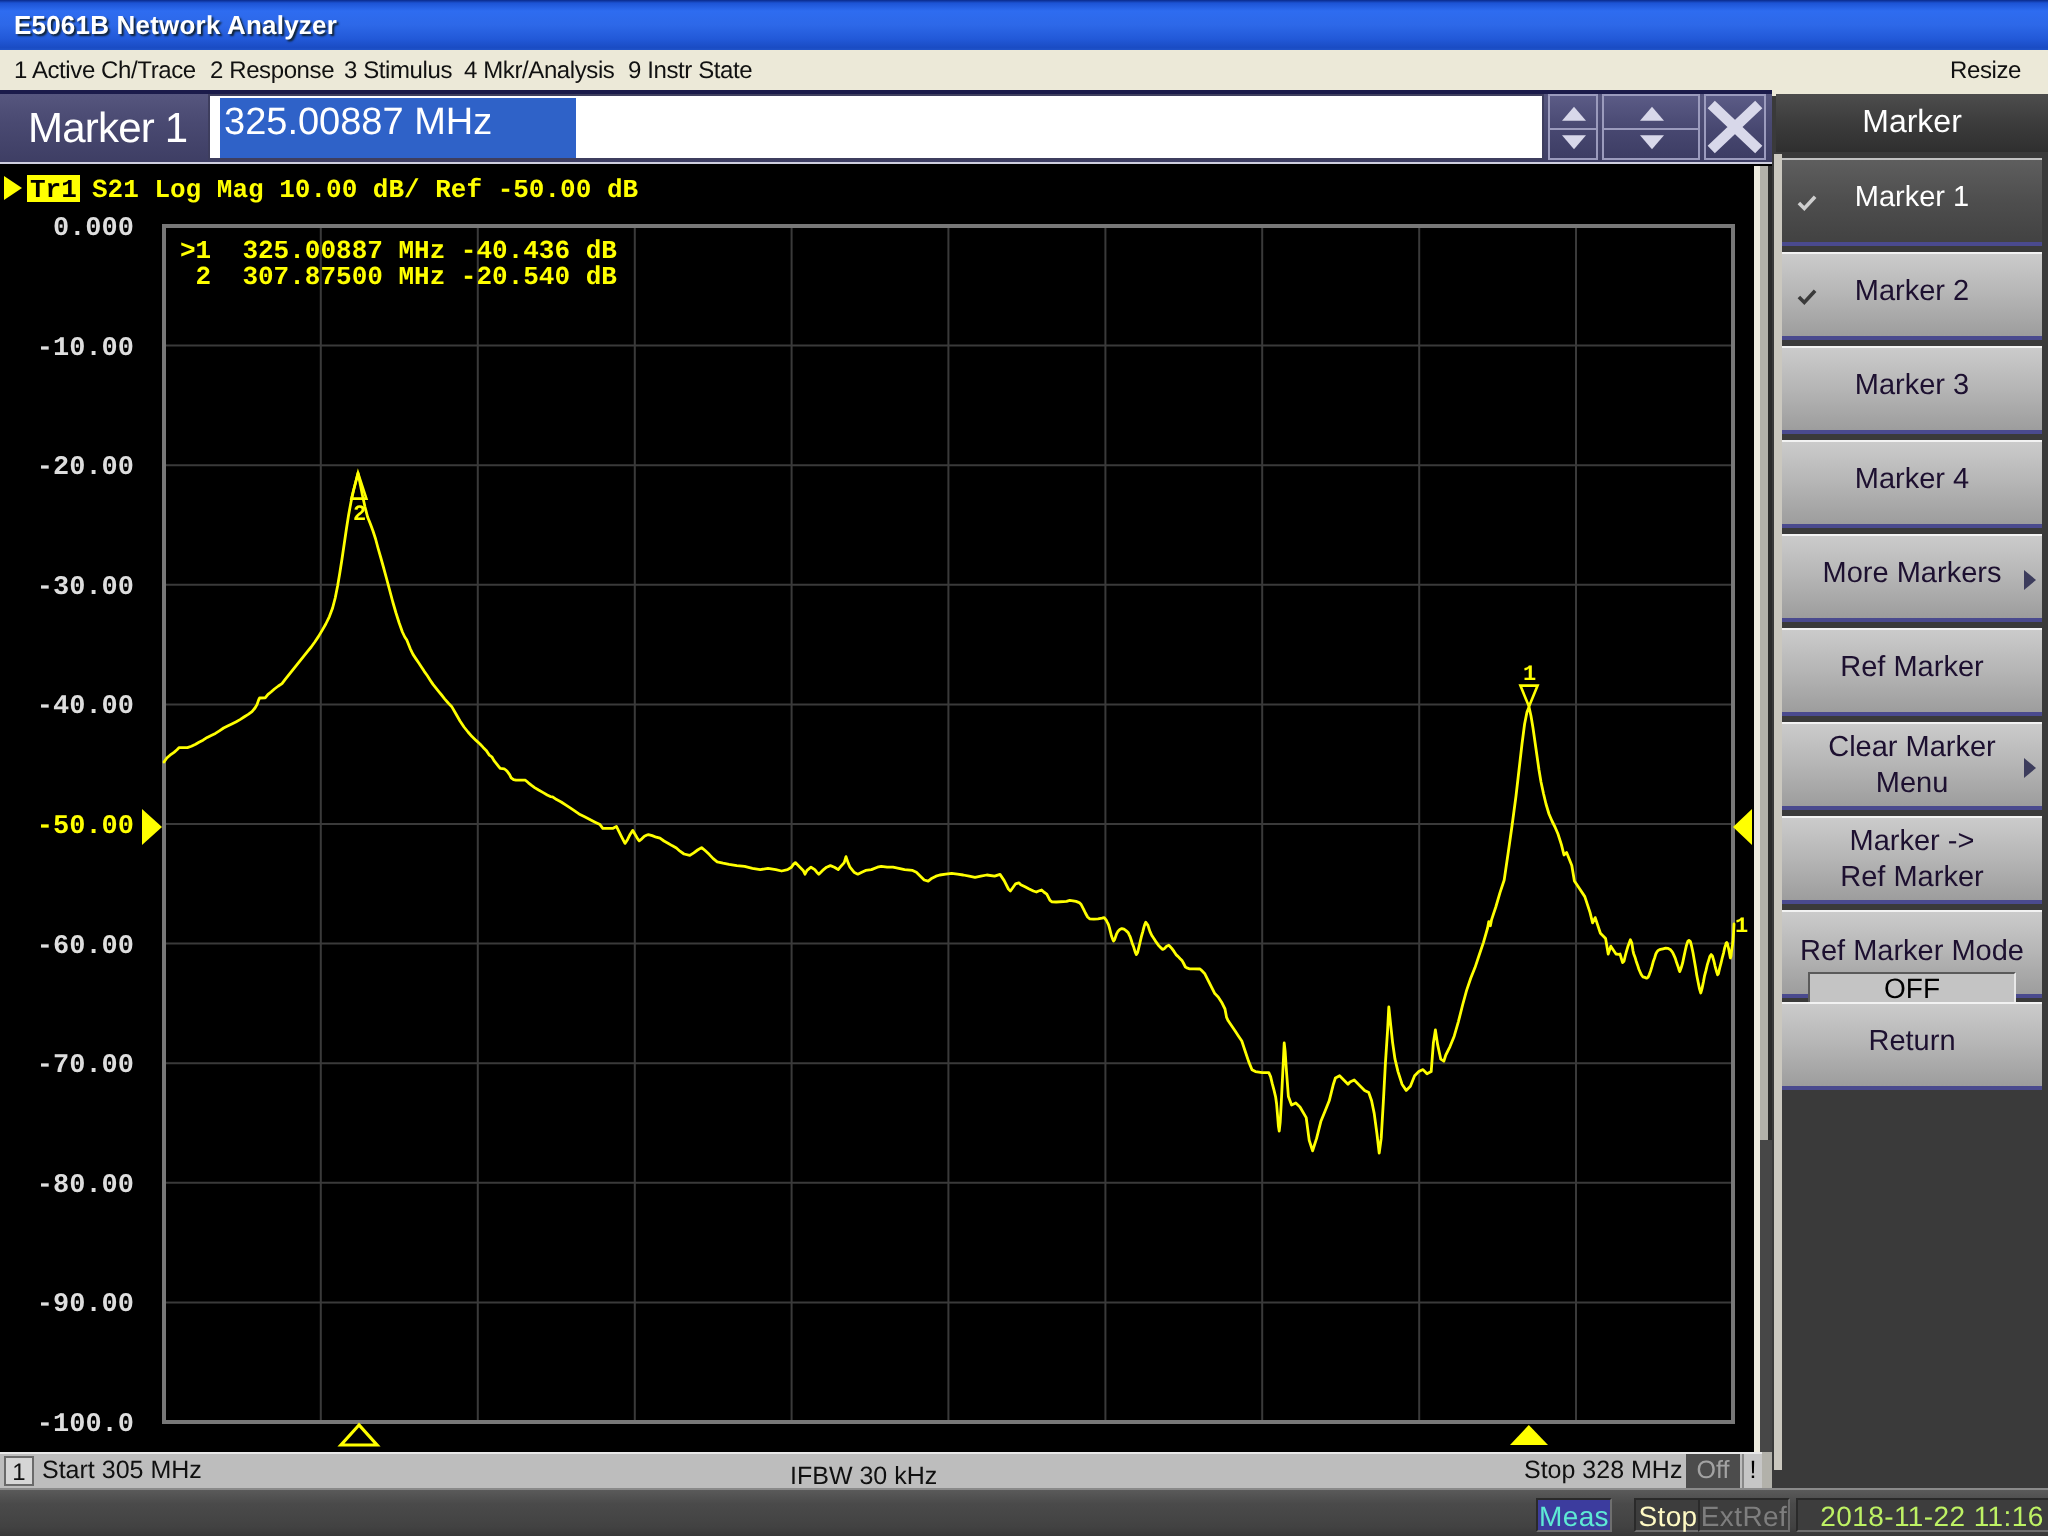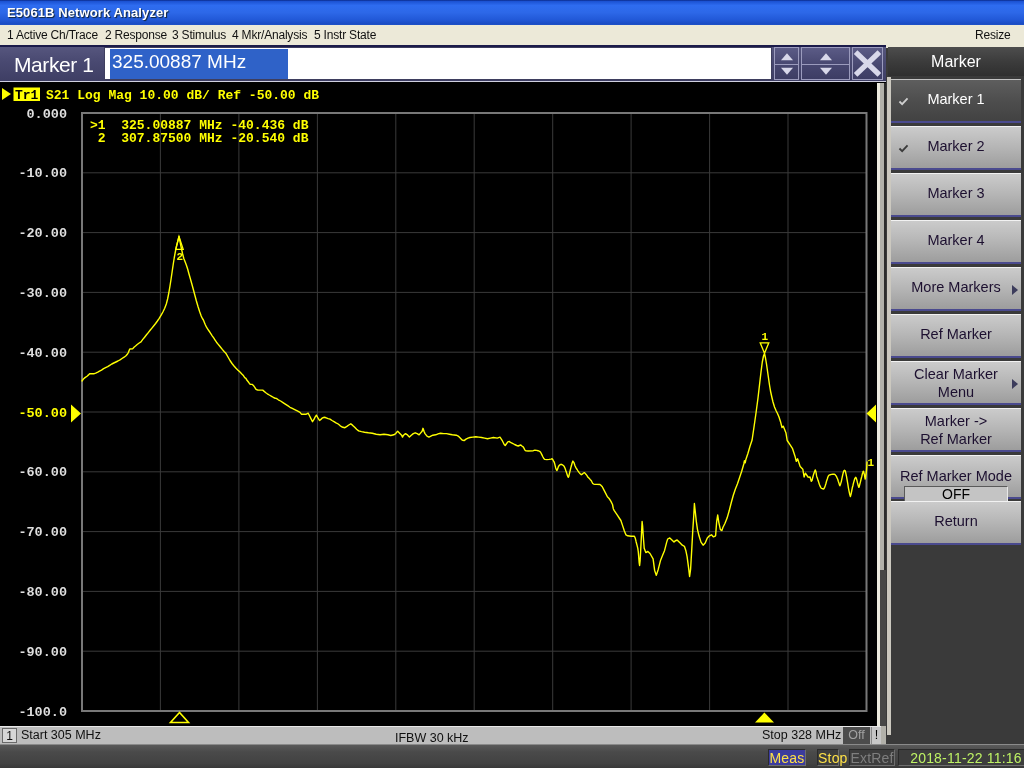--- a/index.html
+++ b/index.html
@@ -71,21 +71,21 @@
 .mono11 { font-family:"Liberation Mono", monospace; font-size:11px; font-weight:bold; }
 svg text { white-space:pre; }
 </style></head>
 <body>
 <div class="abs" id="titlebar">E5061B Network Analyzer</div>
 <div class="abs" id="menubar">
   <span style="left:7px">1 Active Ch/Trace</span>
   <span style="left:105px">2 Response</span>
   <span style="left:172px">3 Stimulus</span>
   <span style="left:232px">4 Mkr/Analysis</span>
-  <span style="left:314px">5 Instr State</span>
+  <span style="left:314px">9 Instr State</span>
   <span style="left:975px">Resize</span>
 </div>
 <div class="abs" id="toolbar"></div>
 <div class="abs" id="tlabel">Marker 1</div>
 <div class="abs" id="tfield"></div>
 <div class="abs" id="tsel"></div>
 <div class="abs" id="tseltext">325.00887 MHz</div>
 <div class="abs spin" style="left:774px;top:47px;width:25px;height:33px">
   <div class="half up">
       <span class="uarr"></span>
@@ -164,22 +164,22 @@
   <span class="abs" style="left:762px;top:1px">Stop 328 MHz</span>
   <span class="abs" style="left:843px;top:0px;width:27px;height:17px;background:#4c4c4c;color:#a2a2a2;text-align:center;line-height:16px">Off</span>
   <span class="abs" style="left:871px;top:0px;width:10px;height:17px;background:#c6c6c6;color:#000;text-align:center;line-height:16px;border-left:1px solid #888">!</span>
 </div>
 <div class="abs" id="gut1"></div>
 <div class="abs" id="gut2"></div>
 <div class="abs" id="gutd"></div>
 <div class="abs" id="gut2b"></div>
 <div class="abs" id="gut3"></div>
 <div class="abs" id="taskbar">
-  <span class="item sunk" style="left:768px;width:38px;background:#3c3c9e;color:#fde047">Meas</span>
-  <span class="item sunk" style="left:817px;width:22px;background:#3d3d3d;color:#fde047">Stop</span>
+  <span class="item sunk" style="left:768px;width:38px;background:#3c3c9e;color:#5eead4">Meas</span>
+  <span class="item sunk" style="left:817px;width:34px;background:#3d3d3d;color:#fef9c3">Stop</span>
   <span class="item sunk" style="left:849px;width:46px;background:#3d3d3d;color:#7e7e7e">ExtRef</span>
   <span class="item sunk" style="left:898px;width:136px;background:#3d3d3d;color:#bef264">2018-11-22 11:16</span>
 </div>
 
 <div class="abs" id="sidebar"></div>
 <div class="abs" style="left:886px;top:45px;width:138px;height:3px;background:#ece9d8"></div>
 <div class="abs" style="left:886.5px;top:77px;width:4px;height:658px;background:#cbc8bf"></div>
 <div class="abs" id="sbtitle">Marker</div>
 <div class="sbtn dark" style="top:79.3px">
     <svg class="chk" viewBox="0 0 12 10">

